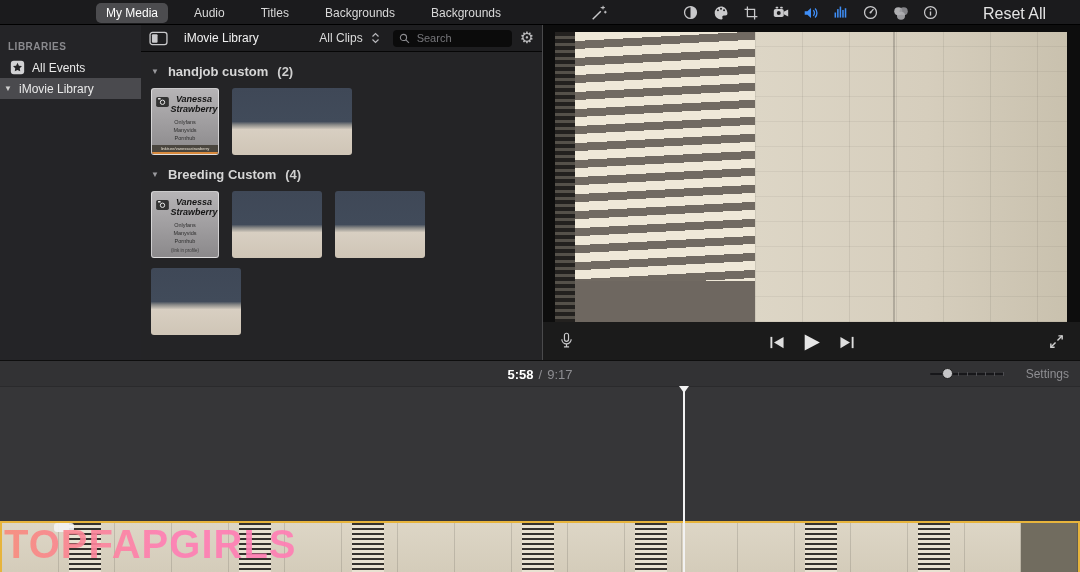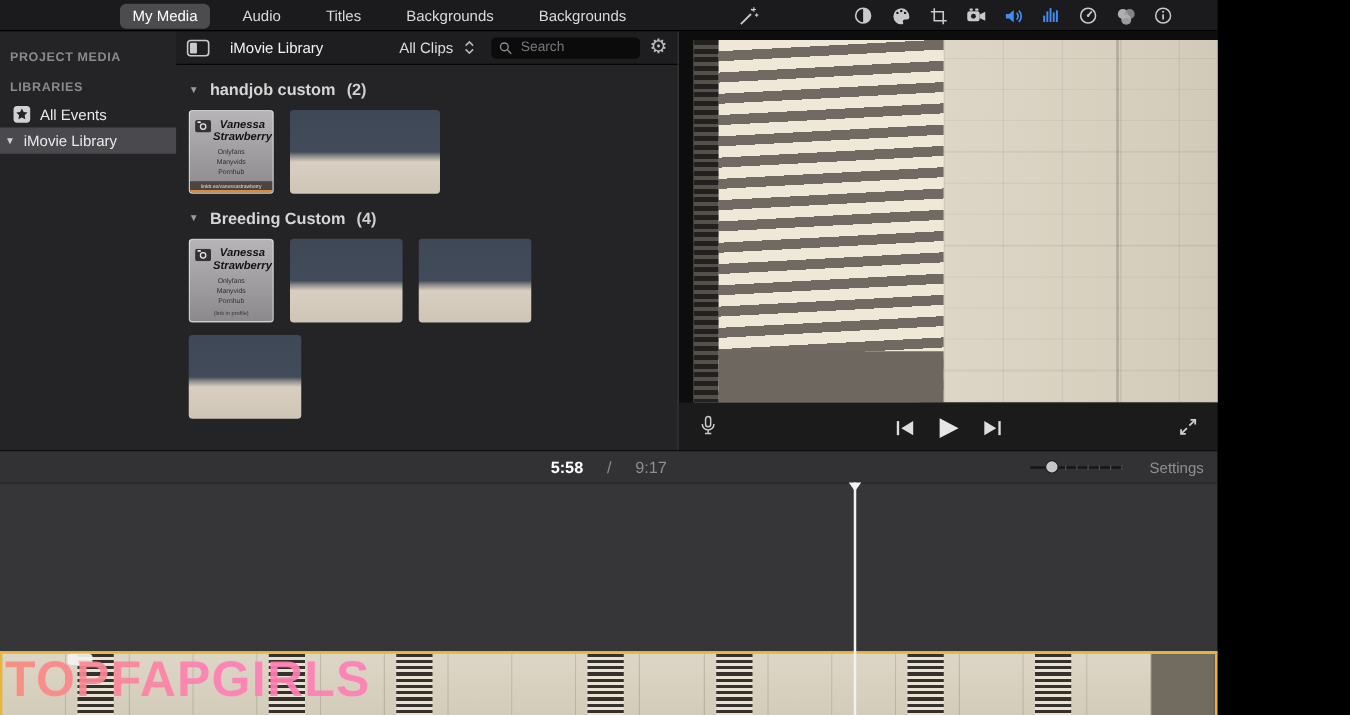--- a/index.html
+++ b/index.html
@@ -1,17 +1,17 @@
 <!DOCTYPE html>
 <html><head>
 <meta charset="utf-8">
 <style>
   html,body{margin:0;padding:0;background:#000;}
   *{box-sizing:border-box;font-family:"Liberation Sans",sans-serif;}
-  .app{position:relative;width:974px;height:572px;background:#1c1c1e;overflow:hidden;}
+  .app{position:relative;width:1080px;height:572px;background:#1c1c1e;overflow:hidden;}
 
   
   .topbar{position:relative;height:25px;background:#1b1b1d;border-bottom:1px solid #000;}
   .tabs{position:absolute;left:96px;top:0;height:25px;display:flex;align-items:center;gap:16px;}
   .tab{padding:3px 10px;font-size:12px;color:#d9d9d9;border-radius:5px;white-space:nowrap;}
   .tab.active{background:#4c4c4f;color:#fff;}
   .tb-wand{position:absolute;left:589px;top:3px;}
   .adjust{position:absolute;left:681px;top:0;height:25px;display:flex;align-items:center;gap:11px;}
   .tb-icon{display:inline-flex;align-items:center;justify-content:center;width:19px;height:19px;}
   .reset-all{position:absolute;left:983px;top:5px;font-size:16px;color:#e3e3e3;}
@@ -68,21 +68,21 @@
     repeating-linear-gradient(0deg,rgba(0,0,0,.05) 0 1px,transparent 1px 25px),
     linear-gradient(90deg,#ddd6c6 0%,#d6cebd 55%,#c9c1ae 100%);}
   .v-corner{position:absolute;left:66%;top:0;width:2px;height:100%;background:rgba(0,0,0,.18);}
   .controls{position:absolute;left:0;right:0;bottom:0;height:38px;background:#1b1b1b;}
   .ctl-mic{position:absolute;left:14px;top:9px;}
   .transport{position:absolute;left:50%;top:11px;transform:translateX(-50%);display:flex;align-items:center;gap:16px;}
   .ctl-fs{position:absolute;right:14px;top:10px;}
 
   
   .timebar{position:relative;height:26px;background:#323234;border-top:1px solid #0e0e0e;}
-  .tc-group{position:absolute;left:50%;top:50%;transform:translate(-50%,-50%);display:flex;gap:19px;font-size:13px;align-items:center;}
+  .tc-group{position:absolute;left:50%;top:50%;transform:translate(-50%,-50%);display:flex;gap:5px;font-size:13px;align-items:center;}
   .tc-cur{color:#fff;font-weight:bold;}
   .tc-sep,.tc-tot{color:#8e8e92;}
   .zoom-slider{position:absolute;right:76px;top:12px;width:74px;height:2px;background:#17171a;border-radius:1px;}
   .zoom-slider .tick{position:absolute;top:-1px;width:1px;height:4px;background:#4d4d51;}
   .zoom-thumb{position:absolute;left:12px;top:-5px;width:11px;height:11px;border-radius:6px;background:#c6c6c8;border:1px solid #222;}
   .settings-lbl{position:absolute;right:11px;top:6px;font-size:12px;color:#8e8e92;}
 
   
   .bottom{position:relative;height:186px;}
   .timeline{height:135px;background:#363638;border-top:1px solid #2a2a2c;}
@@ -188,21 +188,20 @@
             <circle cx="10" cy="6.3" r="1" fill="#c9c9cb"></circle>
           </svg>
         </span>
       </div>
     <span class="reset-all">Reset All</span>
   </div>
 
   <div class="main">
     <div class="left-pane">
       <div class="sidebar">
-        <div class="side-hdr">PROJECT MEDIA</div>
         <div class="side-hdr">LIBRARIES</div>
         <div id="library-items">
             <div class="side-item">
               <span class="s-icon">
                 <svg viewBox="0 0 18 18" width="15" height="15">
                   <rect x="1" y="1" width="16" height="16" rx="3.5" fill="#d2d2d4"></rect>
                   <path d="M9 3.4l1.7 3.4 3.7.5-2.7 2.6.6 3.7L9 11.9l-3.3 1.7.6-3.7L3.6 7.3l3.7-.5z" fill="#242426"></path>
                 </svg>
               </span>
               <span>All Events</span>

